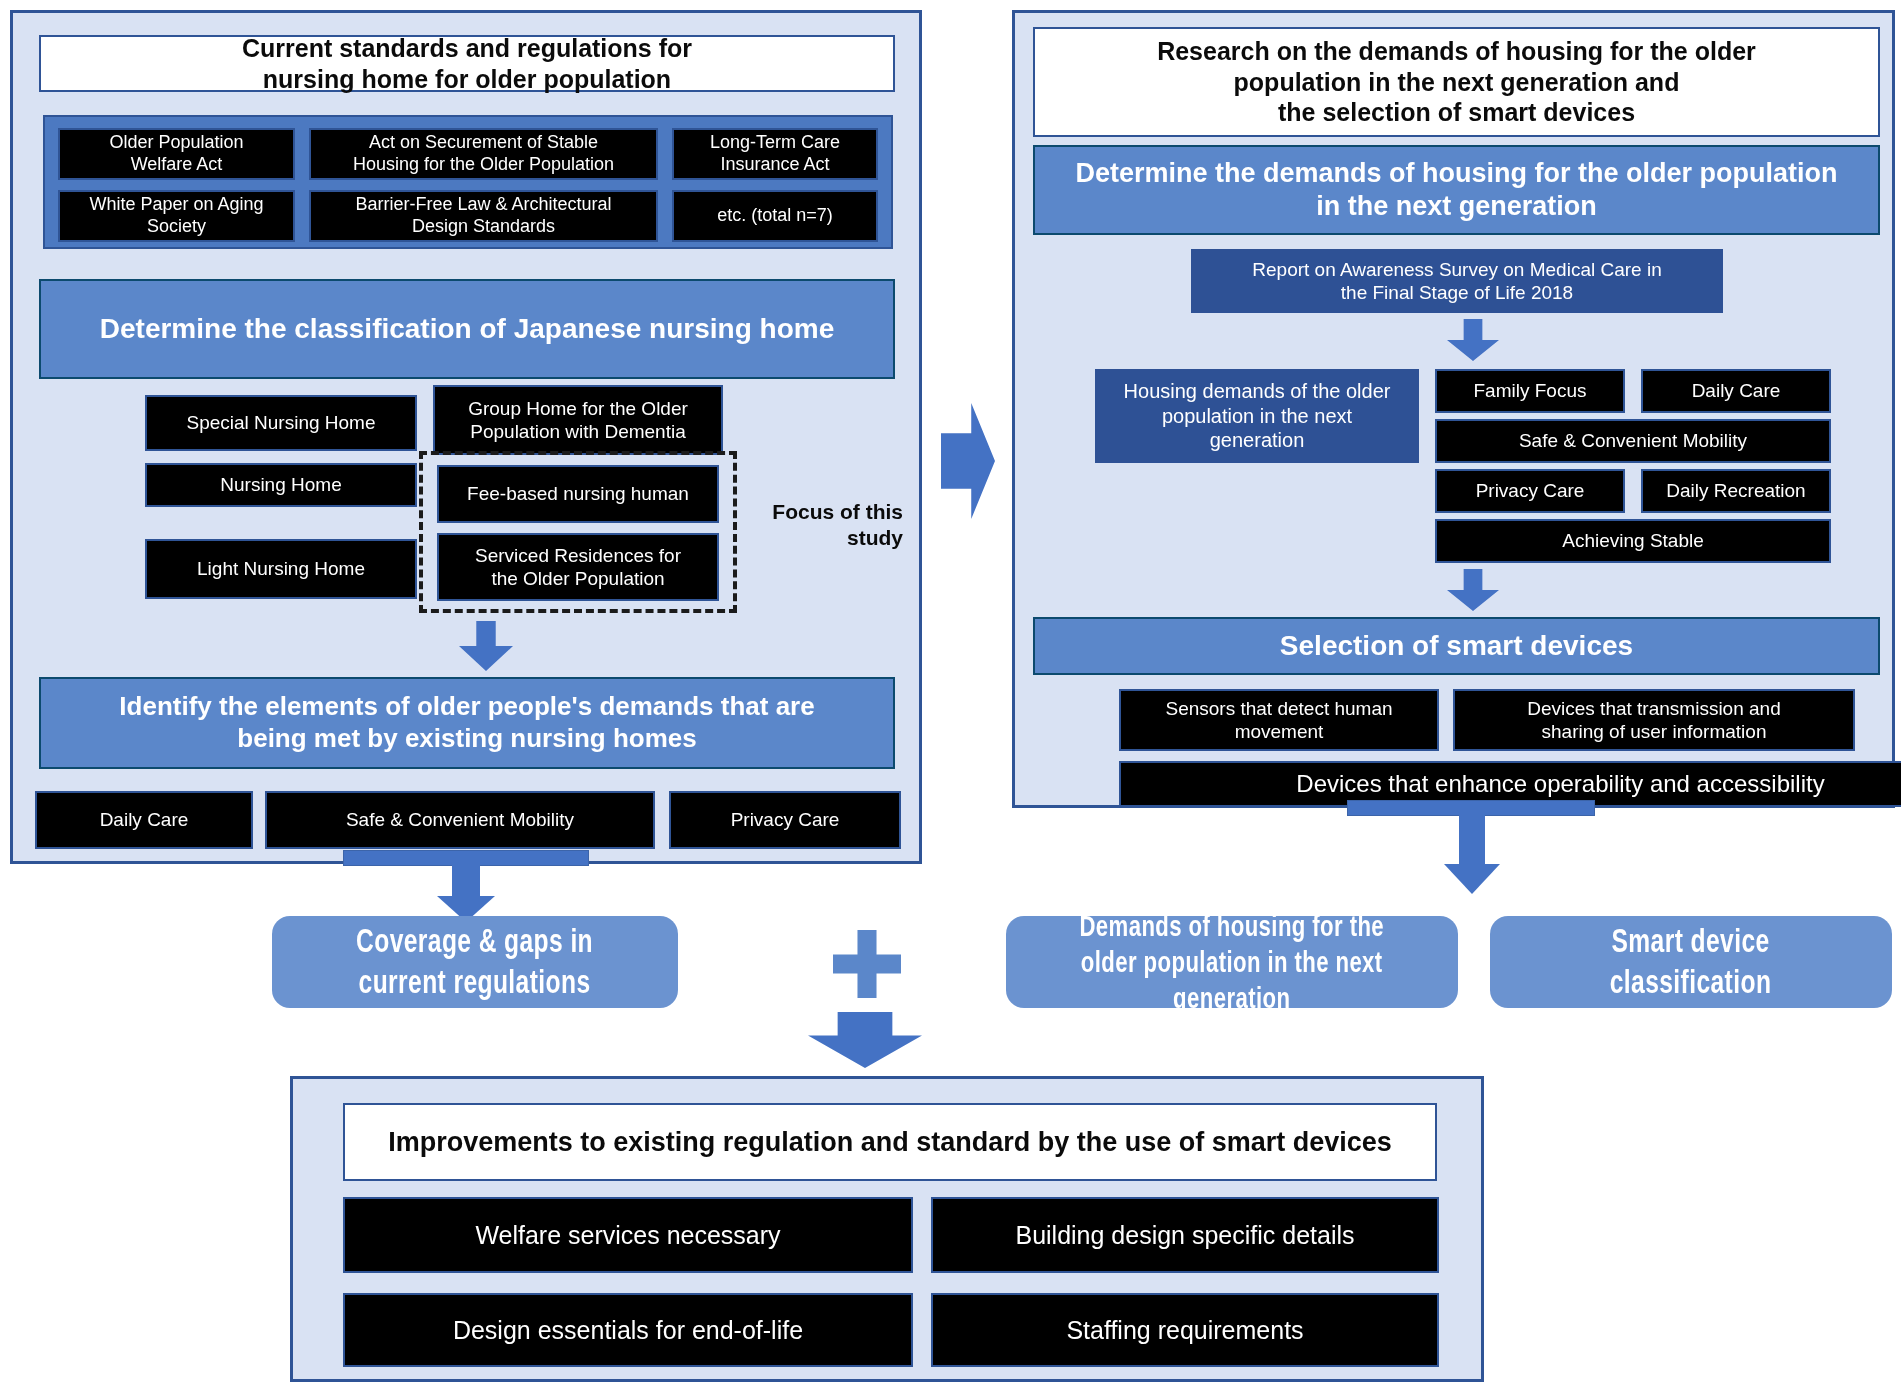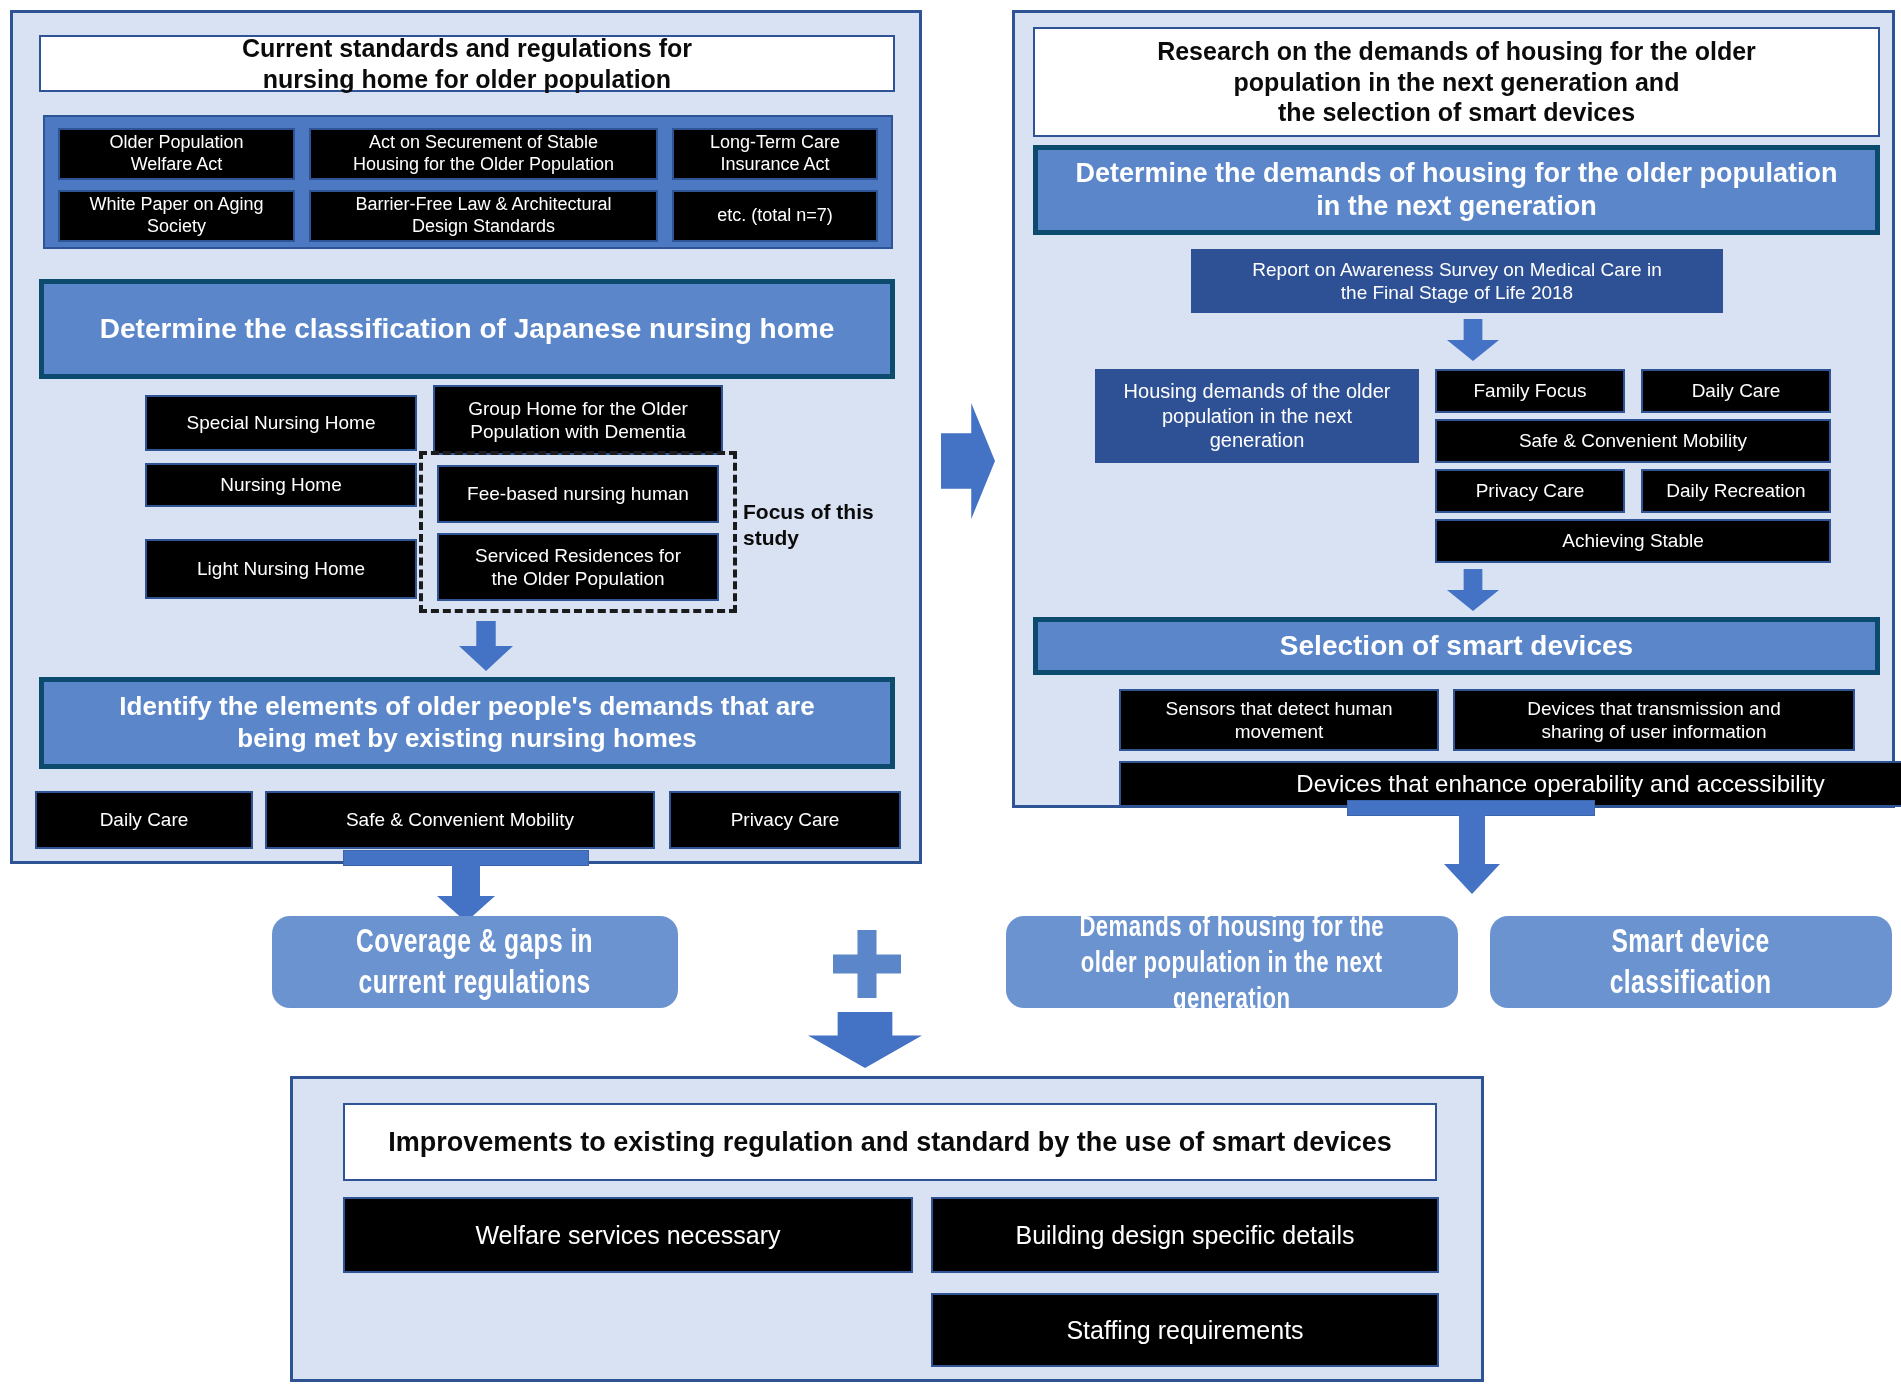--- a/index.html
+++ b/index.html
@@ -9,36 +9,36 @@
     background:#ffffff; overflow:hidden;
   }
   .abs { position:absolute; box-sizing:border-box; }
   .box {
     display:flex; align-items:center; justify-content:center;
     text-align:center; white-space:pre-line; box-sizing:border-box;
     line-height:1.22;
   }
   .panel { background:#d9e2f3; border:3px solid #2f5496; }
   .whitebox { background:#ffffff; border:2px solid #2f5496; color:#0b0b0b; font-weight:bold; }
-  .headerbar { background:#5b87ca; border:5px solid #0c4a6e; color:#ffffff; font-weight:bold; }
+  .headerbar { background:#5b87ca; border:2px solid #0c4a6e; color:#ffffff; font-weight:bold; }
   .light { background:#000000; border:2px solid #2f5496; color:#ffffff; }
   .darkbox { background:#2e5195; color:#ffffff; }
   .groupwrap { background:#4c79c1; border:2px solid #2f5496; }
   .rounded { background:#6b93d0; border-radius:18px; color:#ffffff; }
   .displaytext { font-weight:bold; letter-spacing:0.5px; }
   .displaytext .inner { transform:scaleX(0.82) scaleY(1.1); transform-origin:center; white-space:pre-line; }
   .arrow-down { background:#4472c4; clip-path:polygon(32% 0, 68% 0, 68% 50%, 100% 50%, 50% 100%, 0 50%, 32% 50%); }
   .arrow-down-big { background:#4472c4; clip-path:polygon(26% 0, 74% 0, 74% 42%, 100% 42%, 50% 100%, 0 42%, 26% 42%); }
   .arrow-right { background:#4472c4; clip-path:polygon(0 26%, 56% 26%, 56% 0, 100% 50%, 56% 100%, 56% 74%, 0 74%); }
   .connector-bar { background:#4472c4; border:1px solid #3c64a9; }
   .connector-stem { background:#4472c4; }
   .connector-head { background:#4472c4; clip-path:polygon(0 0, 100% 0, 50% 100%); }
   .plus { background:#5b87ca; clip-path:polygon(36% 0, 64% 0, 64% 36%, 100% 36%, 100% 64%, 64% 64%, 64% 100%, 36% 100%, 36% 64%, 0 64%, 0 36%, 36% 36%); }
   .dashed { border:4px dashed #1b1b1b; background:transparent; }
-  .focus { color:#0b0b0b; font-weight:bold; text-align:left; white-space:pre-line; line-height:1.25; }
+  .focus { color:#0b0b0b; font-weight:bold; text-align:right; white-space:pre-line; line-height:1.25; }
   .reg-grid {
     display:grid; grid-template-columns:237px 1fr 206px;
     gap:10px 14px; padding:11px 13px;
   }
   .reg-grid .light { font-size:18px; min-height:52px; }
 </style>
 </head>
 <body>
 
 <div id="canvas">
@@ -154,16 +154,17 @@
   </div>
 
   <div class="abs arrow-down-big" style="left:808px; top:1012px; width:114px; height:56px;"></div>
 
   <div class="abs panel" style="left:290px; top:1076px; width:1194px; height:306px;">
 
     <div class="abs box whitebox" style="left:50px; top:24px; width:1094px; height:78px; font-size:27px;">Improvements to existing regulation and standard by the use of smart devices</div>
 
     <div class="abs box light" style="left:50px; top:118px; width:570px; height:76px; font-size:25px;">Welfare services necessary</div>
     <div class="abs box light" style="left:638px; top:118px; width:508px; height:76px; font-size:25px;">Building design specific details</div>
+    <div class="abs box light" style="left:50px; top:214px; width:570px; height:74px; font-size:25px;">Design essentials for end-of-life</div>
     <div class="abs box light" style="left:638px; top:214px; width:508px; height:74px; font-size:25px;">Staffing requirements</div>
   </div>
 
 </div>
 
 </body></html>

